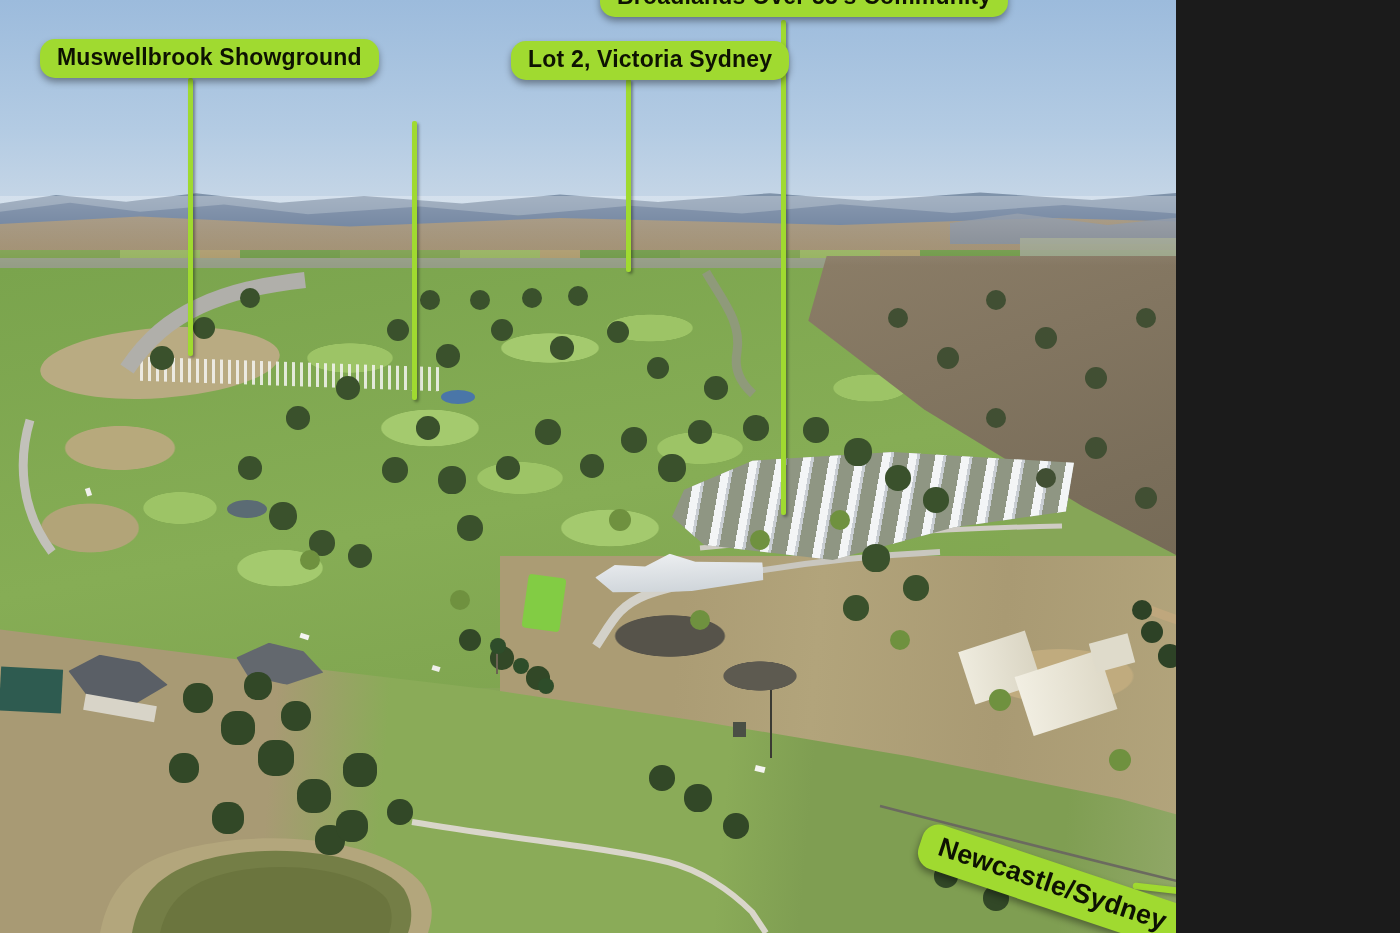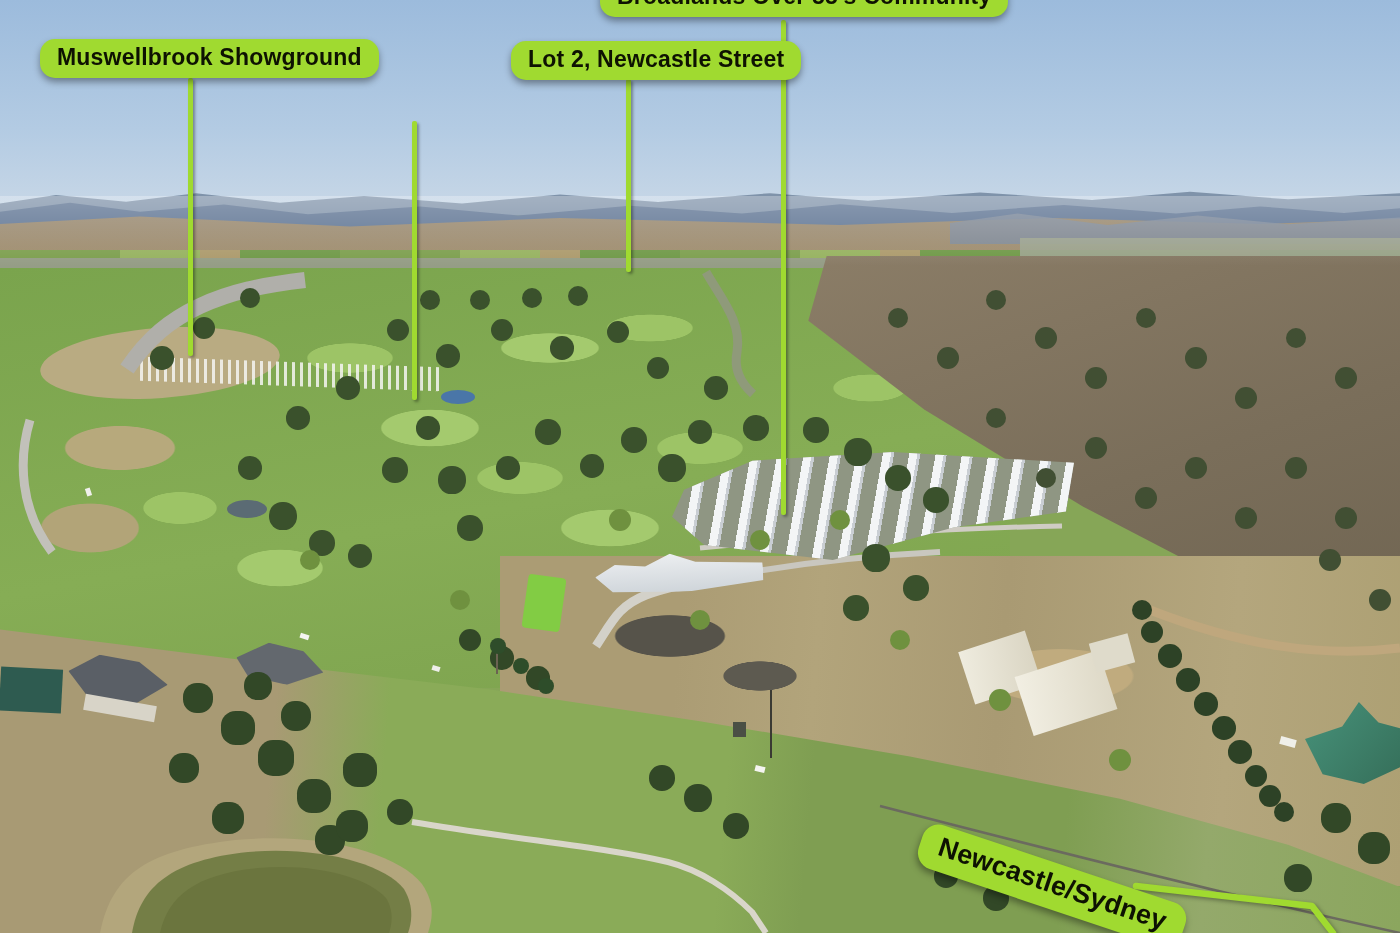--- a/index.html
+++ b/index.html
@@ -1,16 +1,16 @@
 <!DOCTYPE html>
 <html style="--label-bg: #a0da30; --label-text: #0e1202;"><head>
 <meta charset="utf-8">
 <style>
   html,body{margin:0;padding:0;background:#1b1b1b}
-  .stage{position:relative;width:1400px;height:933px;overflow:hidden;
+  .stage{position:relative;width:1176px;height:933px;overflow:hidden;
          font-family:"Liberation Sans",sans-serif;background:#86a657}
   .abs{position:absolute}
   
   .callout{position:absolute;background:var(--label-bg,#a0da30);color:var(--label-text,#0e1202);
            font-weight:700;font-size:23px;line-height:1.1;padding:6px 17px 8px;border-radius:15px;
            white-space:nowrap;box-shadow:0 4px 7px rgba(0,0,0,.38);z-index:40;letter-spacing:.2px}
   .callout.route{font-size:27px;border-radius:17px;transform:rotate(18.5deg);transform-origin:left top;padding:7px 19px 9px}
   .pin{position:absolute;width:5px;background:var(--label-bg,#a0da30);border-radius:2px;
        box-shadow:2px 2px 3px rgba(0,0,0,.35);z-index:39}
   .green-route{stroke:var(--label-bg,#a0da30);filter:drop-shadow(2px 2px 2px rgba(0,0,0,.35))}
@@ -180,16 +180,16 @@
   <div class="pin" style="left:188px;top:78px;height:278px"></div>
   <div class="pin" style="left:412px;top:121px;height:279px"></div>
   <div class="pin" style="left:626px;top:79px;height:193px"></div>
   <div class="pin" style="left:781px;top:20px;height:495px"></div>
 
   <svg class="abs" width="1400" height="933" viewBox="0 0 1400 933" style="left:0;top:0;z-index:38;pointer-events:none">
     <polyline class="green-route" points="1136,886 1312,906 1333,933" fill="none" stroke-width="6.5" stroke-linecap="round" stroke-linejoin="round"></polyline>
   </svg>
 
   <div class="callout" style="left:40px;top:39px">Muswellbrook Showground</div>
-  <div class="callout" style="left:511px;top:41px">Lot 2, Newcastle Street</div>
+  <div class="callout" style="left:511px;top:41px">Lot 2, Victoria Sydney</div>
   <div class="callout" style="left:600px;top:-22px">Broadlands Over 55's Community</div>
   <div class="callout route" style="left:928px;top:820px">Newcastle/Sydney</div>
 </div>
 
 </body></html>

